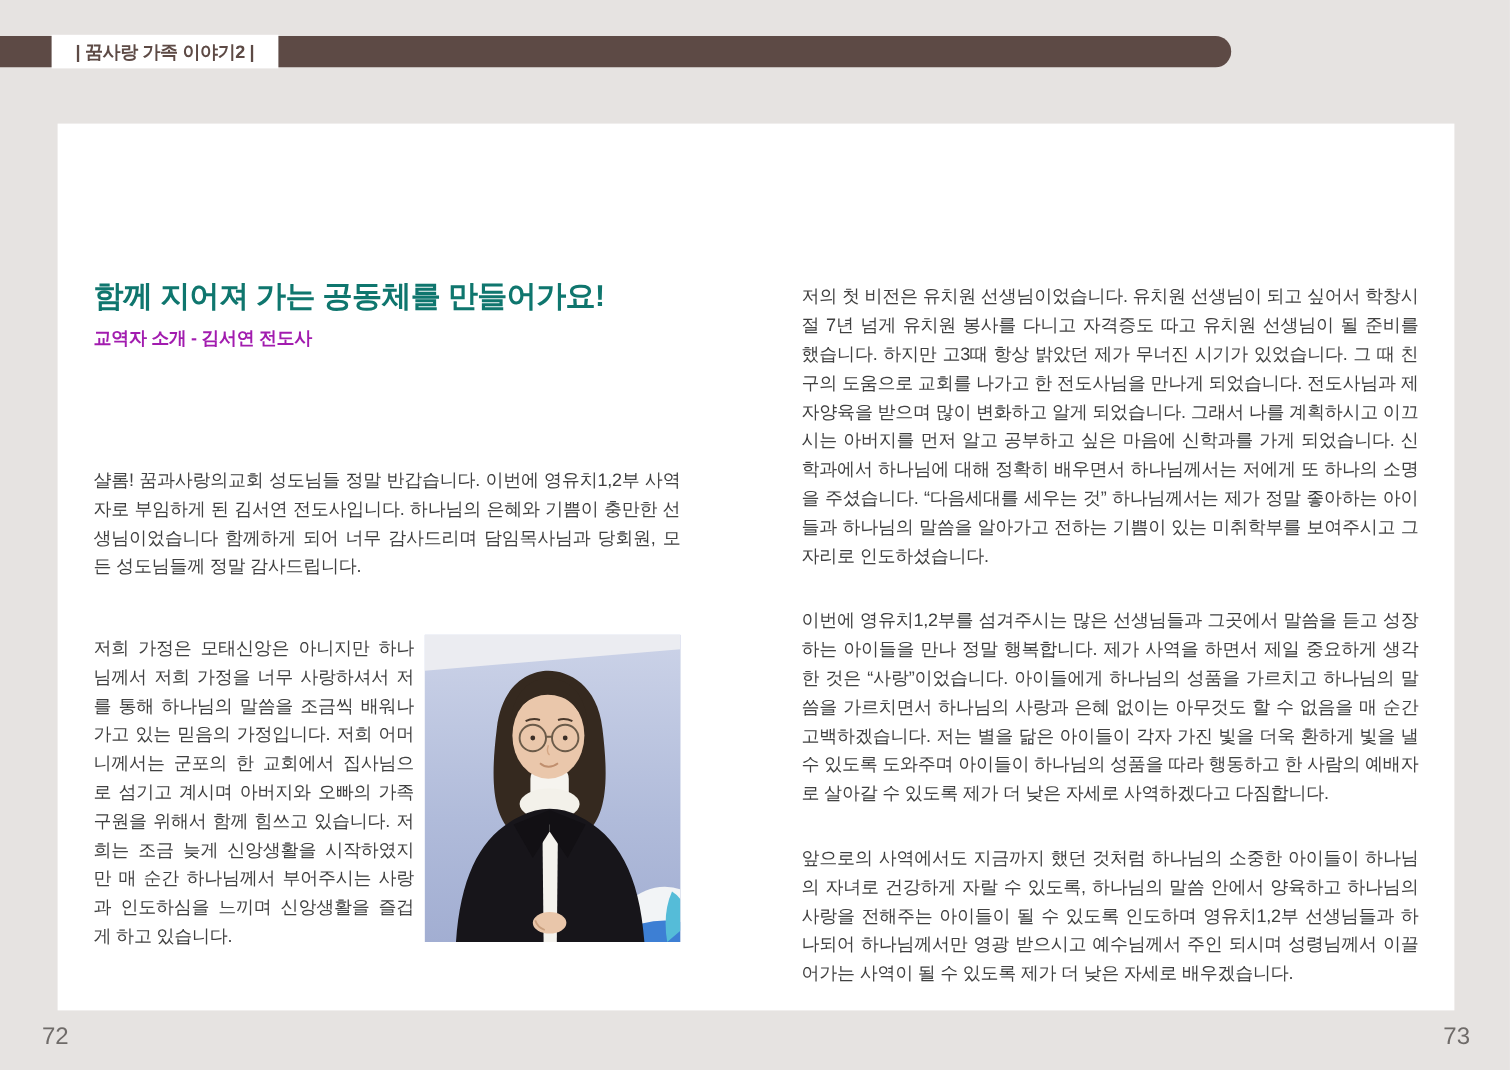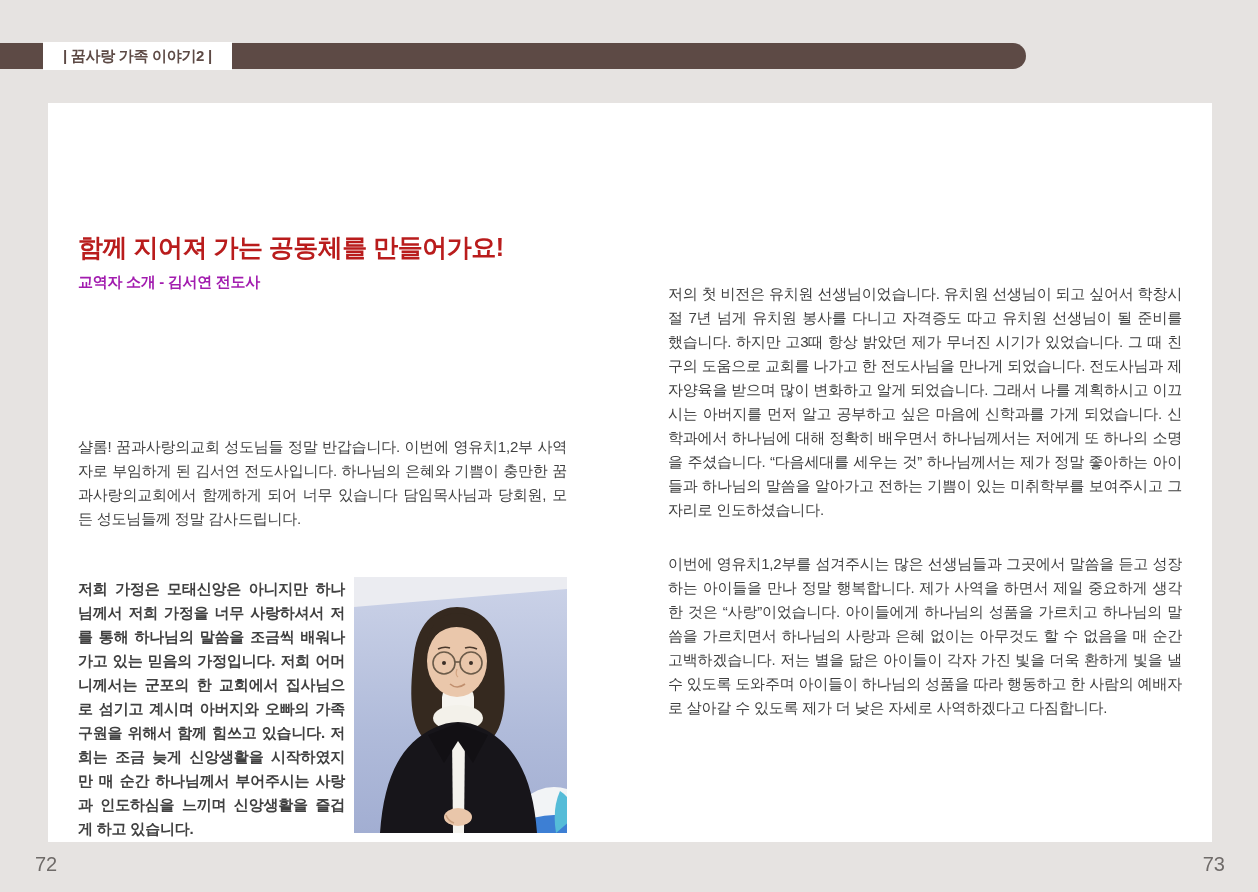--- a/index.html
+++ b/index.html
@@ -8,21 +8,21 @@
     position: relative;
     width: 1258px;
     height: 892px;
     background: #e6e3e1;
     font-family: "Liberation Sans", sans-serif;
     overflow: hidden;
   }
   
   .header-bar {
     position: absolute;
-    left: 0; top: 43px;
+    left: 0; top: 30px;
     width: 1026px; height: 26px;
     background: #5d4a45;
     border-radius: 0 13px 13px 0;
   }
   .header-badge {
     position: absolute;
     left: 43px; top: -1px;
     height: 28px;
     background: #ffffff;
     padding: 0 20px;
@@ -43,47 +43,46 @@
     left: 48px; top: 103px;
     width: 1164px; height: 739px;
     background: #ffffff;
   }
   .title {
     position: absolute;
     left: 30px; top: 129px;
     font-size: 25px;
     line-height: 30px;
     font-weight: bold;
-    color: #b91c1c;
+    color: #0f766e;
     letter-spacing: -0.5px;
     white-space: nowrap;
   }
   .subtitle {
     position: absolute;
     left: 30px; top: 170px;
     font-size: 15px;
     font-weight: bold;
     color: #a21caf;
     letter-spacing: -0.3px;
   }
   .para {
     font-size: 15px;
     line-height: 24px;
     color: #404040;
     text-align: justify;
     word-break: break-all;
     letter-spacing: -0.2px;
-    margin-top: 46px;
   }
   .col-left {
     position: absolute;
     left: 30px; top: 286px;
     width: 489px;
   }
-  .para-with-photo { margin-top: 44px; font-weight: bold; }
+  .para-with-photo { margin-top: 44px; }
   .para-with-photo::after { content: ""; display: block; clear: both; }
   .photo {
     float: right;
     width: 213px; height: 256px;
     margin-left: 9px;
     margin-bottom: 4px;
     background: #b3bedd;
     overflow: hidden;
   }
   .photo svg { display: block; }
@@ -113,21 +112,21 @@
       <span>| 꿈사랑 가족 이야기2 |</span>
     </div>
   </div>
 
   <div class="card">
 
     <div class="title">함께 지어져 가는 공동체를 만들어가요!</div>
     <div class="subtitle">교역자 소개 - 김서연 전도사</div>
 
     <div class="col-left">
-      <p class="para">샬롬! 꿈과사랑의교회 성도님들 정말 반갑습니다. 이번에 영유치1,2부 사역자로 부임하게 된 김서연 전도사입니다. 하나님의 은혜와 기쁨이 충만한 꿈과사랑의교회에서 함께하게 되어 너무 있습니다 담임목사님과 당회원, 모든 성도님들께 정말 감사드립니다.</p>
+      <p class="para">샬롬! 꿈과사랑의교회 성도님들 정말 반갑습니다. 이번에 영유치1,2부 사역자로 부임하게 된 김서연 전도사입니다. 하나님의 은혜와 기쁨이 충만한 선생님이었습니다 함께하게 되어 너무 감사드리며 담임목사님과 당회원, 모든 성도님들께 정말 감사드립니다.</p>
       <div class="para-with-photo">
         <div class="photo">
           <svg width="213" height="256" viewBox="0 0 213 256">
             <defs>
               <linearGradient id="sky" x1="0" y1="0" x2="0" y2="1">
                 <stop offset="0" stop-color="#ccd3e8"></stop>
                 <stop offset="0.6" stop-color="#b0bbda"></stop>
                 <stop offset="1" stop-color="#a2aed2"></stop>
               </linearGradient>
             </defs>
@@ -170,20 +169,21 @@
             <path d="M96,107 q7,6 15,0" stroke="#c08f6e" stroke-width="1.6" fill="none"></path>
           </svg>
         </div>
         <p class="para">저희 가정은 모태신앙은 아니지만 하나님께서 저희 가정을 너무 사랑하셔서 저를 통해 하나님의 말씀을 조금씩 배워나가고 있는 믿음의 가정입니다. 저희 어머니께서는 군포의 한 교회에서 집사님으로 섬기고 계시며 아버지와 오빠의 가족구원을 위해서 함께 힘쓰고 있습니다. 저희는 조금 늦게 신앙생활을 시작하였지만 매 순간 하나님께서 부어주시는 사랑과 인도하심을 느끼며 신앙생활을 즐겁게 하고 있습니다.</p>
       </div>
     </div>
 
     <div class="col-right">
       <p class="para">저의 첫 비전은 유치원 선생님이었습니다. 유치원 선생님이 되고 싶어서 학창시절 7년 넘게 유치원 봉사를 다니고 자격증도 따고 유치원 선생님이 될 준비를 했습니다. 하지만 고3때 항상 밝았던 제가 무너진 시기가 있었습니다. 그 때 친구의 도움으로 교회를 나가고 한 전도사님을 만나게 되었습니다. 전도사님과 제자양육을 받으며 많이 변화하고 알게 되었습니다. 그래서 나를 계획하시고 이끄시는 아버지를 먼저 알고 공부하고 싶은 마음에 신학과를 가게 되었습니다. 신학과에서 하나님에 대해 정확히 배우면서 하나님께서는 저에게 또 하나의 소명을 주셨습니다. “다음세대를 세우는 것” 하나님께서는 제가 정말 좋아하는 아이들과 하나님의 말씀을 알아가고 전하는 기쁨이 있는 미취학부를 보여주시고 그 자리로 인도하셨습니다.</p>
       <p class="para">이번에 영유치1,2부를 섬겨주시는 많은 선생님들과 그곳에서 말씀을 듣고 성장하는 아이들을 만나 정말 행복합니다. 제가 사역을 하면서 제일 중요하게 생각한 것은 “사랑”이었습니다. 아이들에게 하나님의 성품을 가르치고 하나님의 말씀을 가르치면서 하나님의 사랑과 은혜 없이는 아무것도 할 수 없음을 매 순간 고백하겠습니다. 저는 별을 닮은 아이들이 각자 가진 빛을 더욱 환하게 빛을 낼 수 있도록 도와주며 아이들이 하나님의 성품을 따라 행동하고 한 사람의 예배자로 살아갈 수 있도록 제가 더 낮은 자세로 사역하겠다고 다짐합니다.</p>
+      <p class="para">앞으로의 사역에서도 지금까지 했던 것처럼 하나님의 소중한 아이들이 하나님의 자녀로 건강하게 자랄 수 있도록, 하나님의 말씀 안에서 양육하고 하나님의 사랑을 전해주는 아이들이 될 수 있도록 인도하며 영유치1,2부 선생님들과 하나되어 하나님께서만 영광 받으시고 예수님께서 주인 되시며 성령님께서 이끌어가는 사역이 될 수 있도록 제가 더 낮은 자세로 배우겠습니다.</p>
     </div>
 
   </div>
 
   <div class="page-num pn-left">72</div>
   <div class="page-num pn-right">73</div>
 
 </div>
 
 </body></html>

